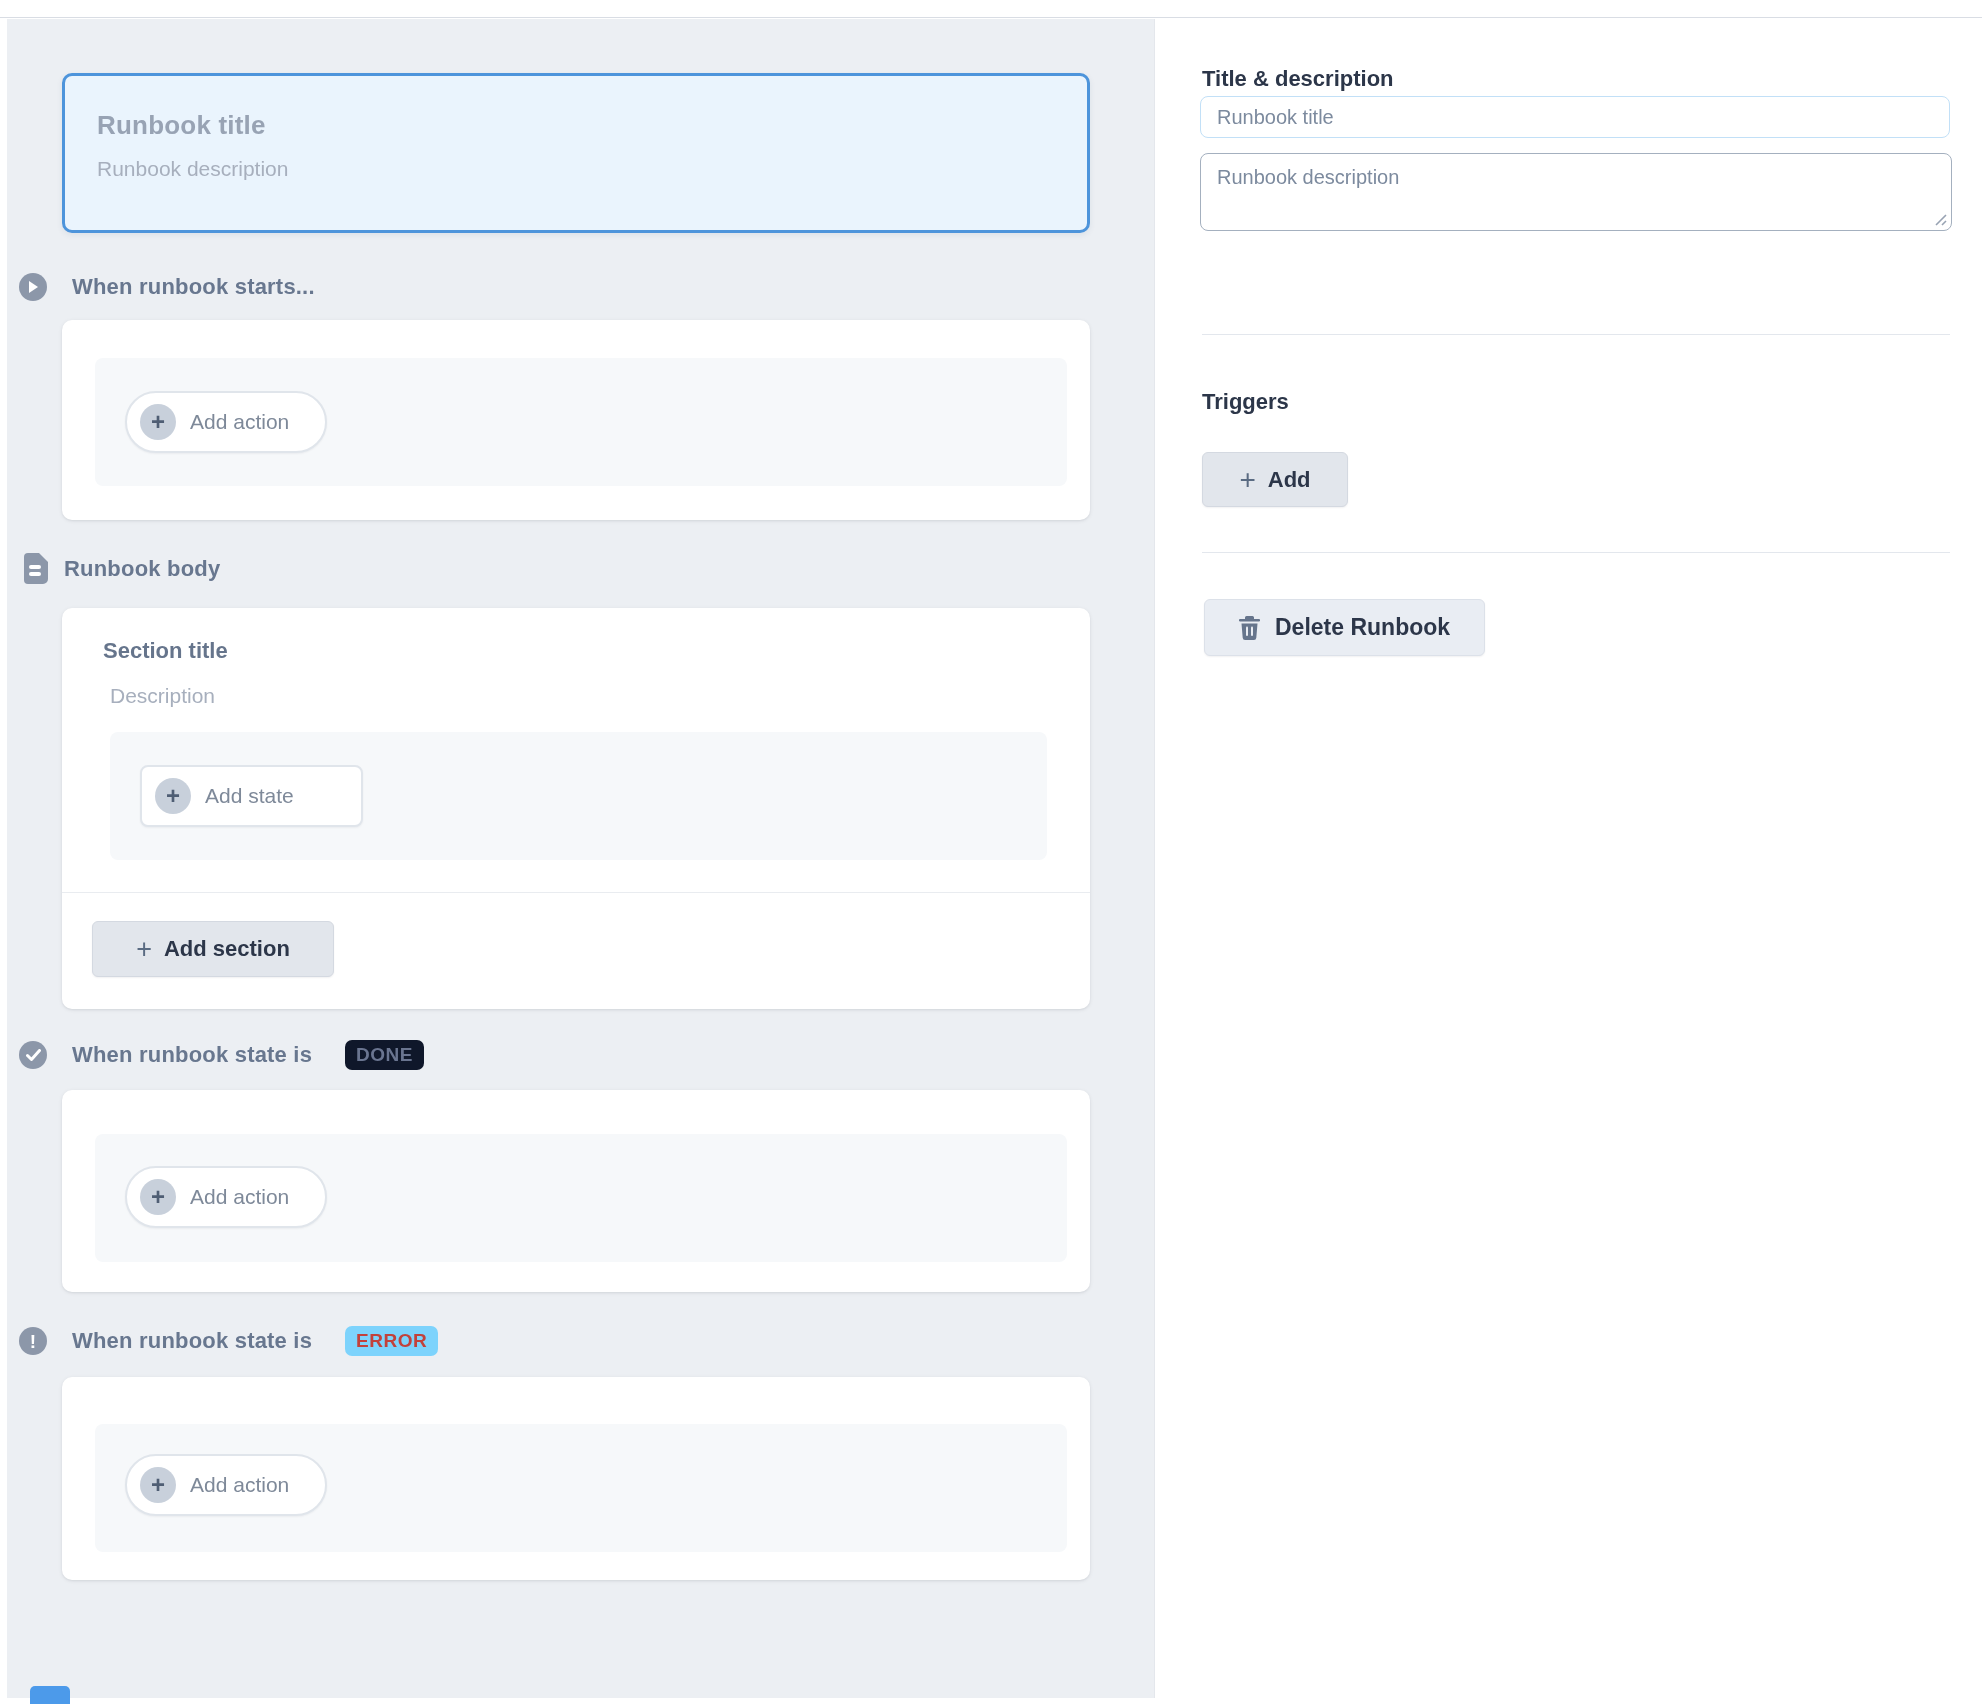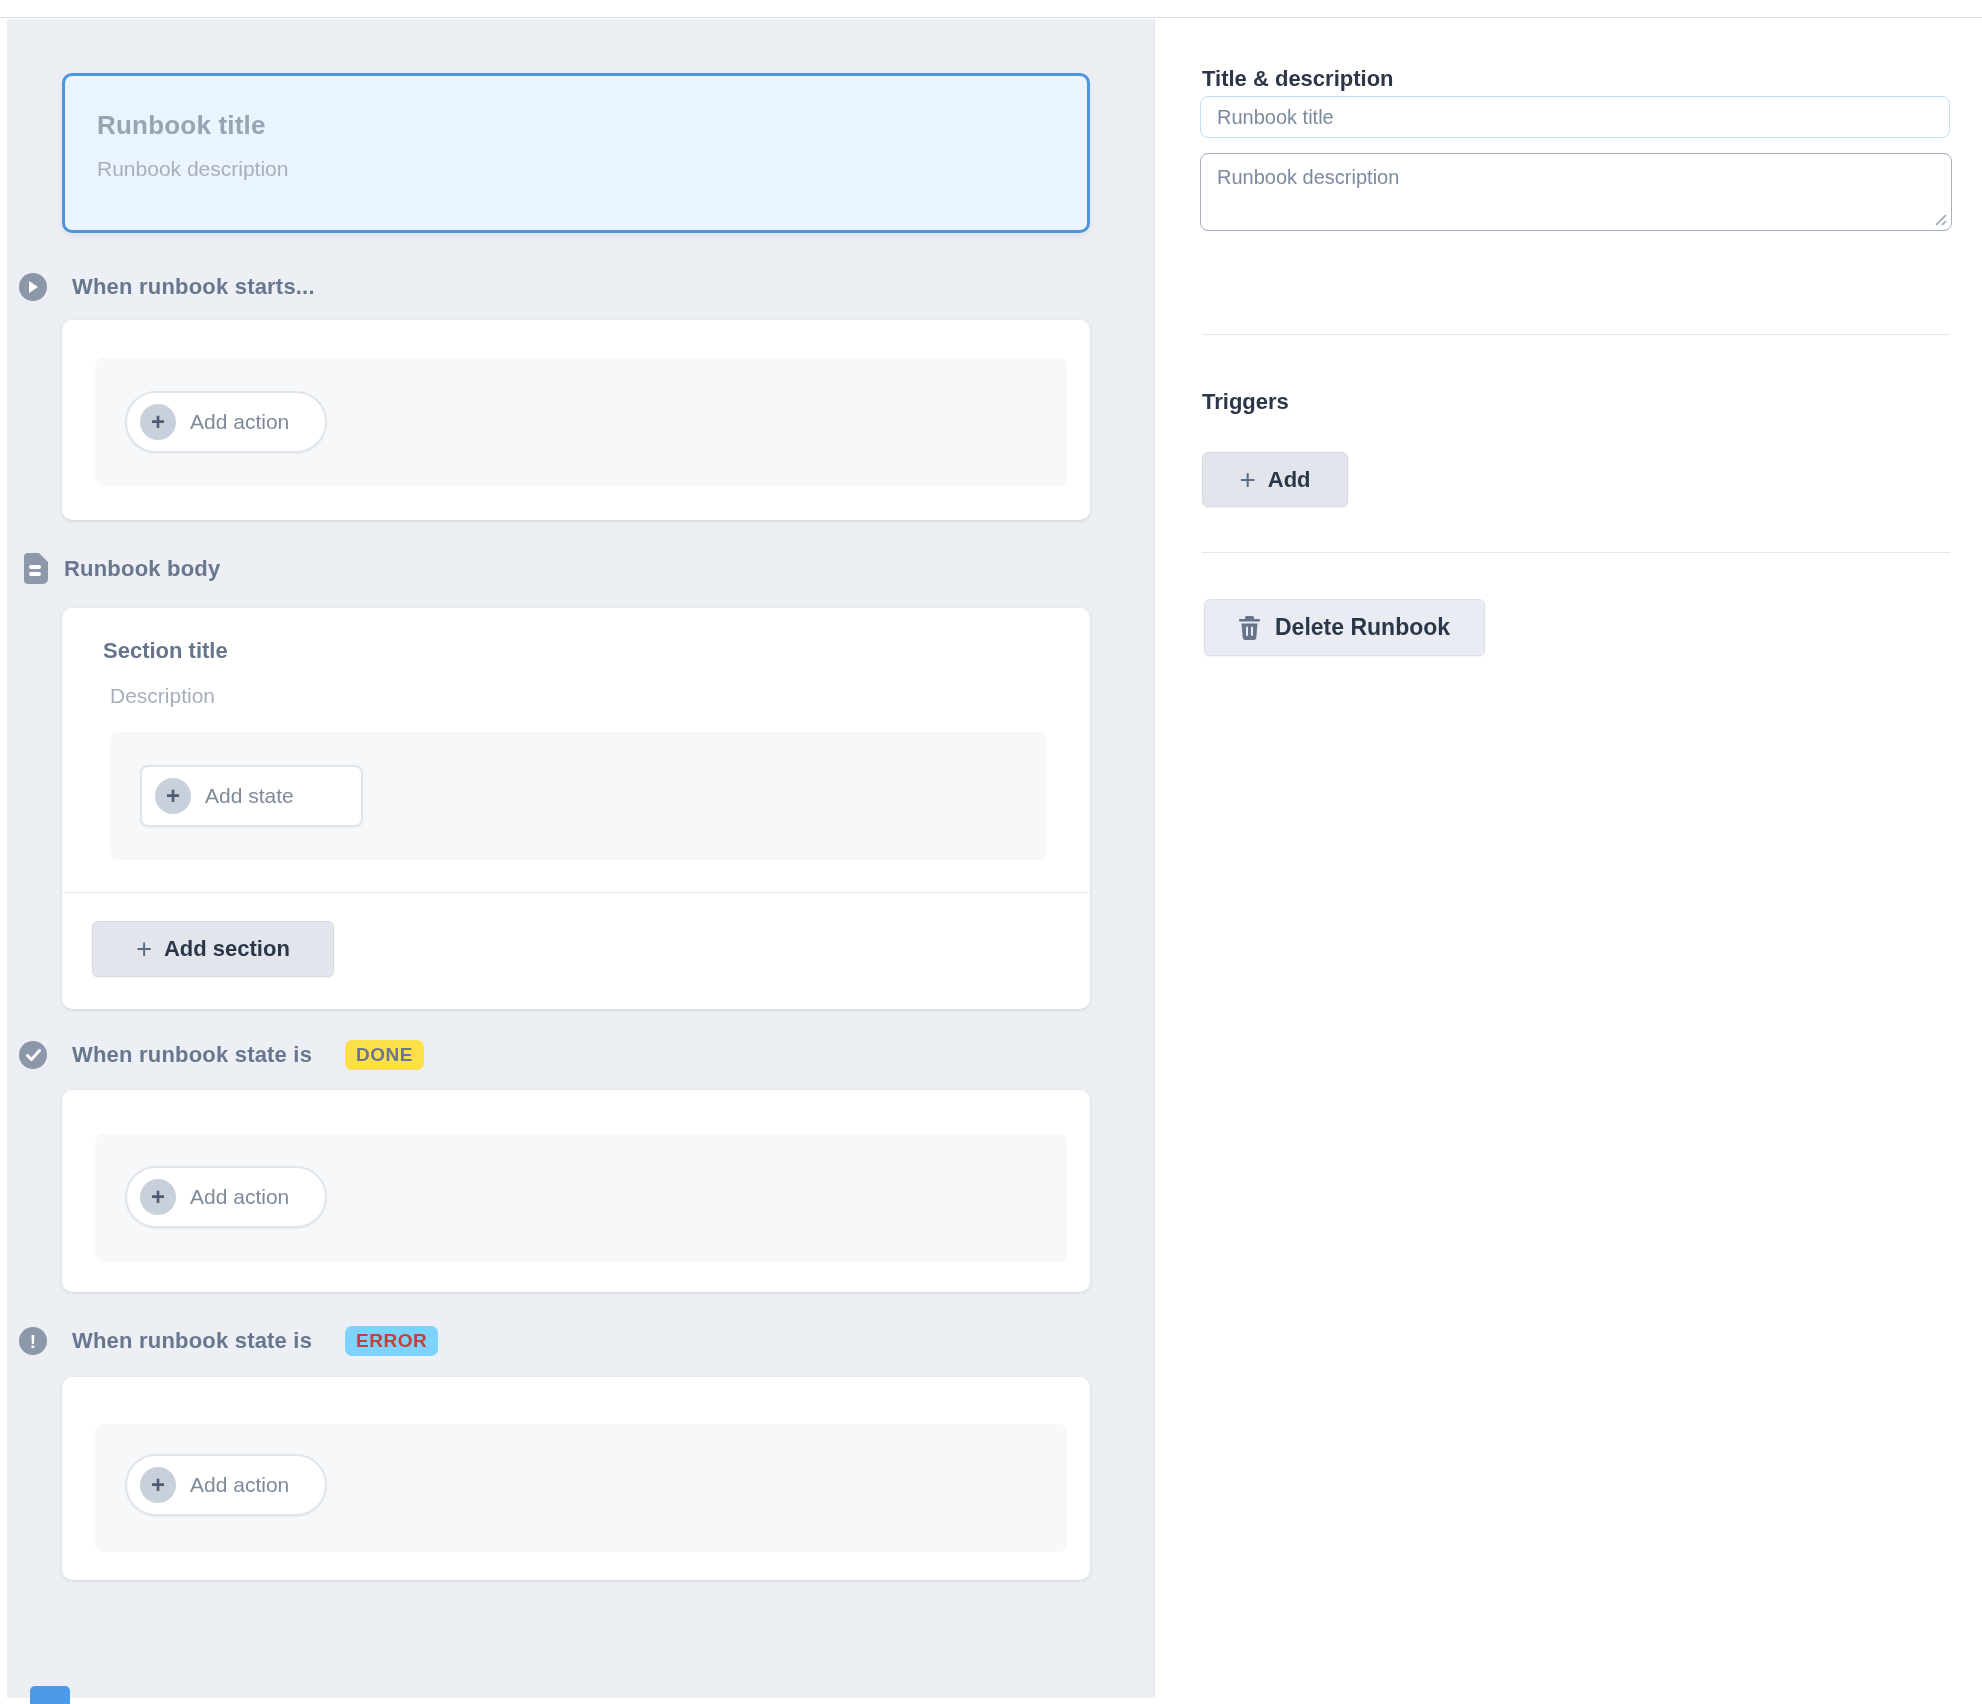--- a/index.html
+++ b/index.html
@@ -32,21 +32,21 @@
   .cicon { width:28px; height:28px; border-radius:50%; background:#8c97a9;
            display:flex; align-items:center; justify-content:center; flex:0 0 auto; }
   .cicon svg { display:block; }
   .cicon .bang { color:#ffffff; font-size:19px; font-weight:bold; line-height:1; }
 
   .doc-icon { width:24px; height:31px; flex:0 0 auto; }
 
   .badge { display:inline-flex; align-items:center; height:30px; padding:0 11px;
            border-radius:7px; font-size:19px; font-weight:bold; letter-spacing:.5px;
            margin-left:8px; }
-  .badge-done  { background:#fde047; color:#6a7590; }
+  .badge-done  { background:#0f172a; color:#6a7590; }
   .badge-error { background:#7dd3fc; color:#c2413b; }
 
   .card { position:absolute; left:55px; width:1028px; background:#ffffff;
           border-radius:10px; box-shadow:0 1px 4px rgba(16,24,40,0.08), 0 1px 2px rgba(16,24,40,0.05); }
 
   .panel { position:absolute; background:#f6f8fa; border-radius:8px; }
 
   .pill { display:inline-flex; align-items:center; gap:14px; width:202px; height:62px;
           padding-left:13px; background:#ffffff; border:2px solid #e0e5eb; border-radius:31px;
           box-shadow:0 1px 2px rgba(16,24,40,0.05); cursor:pointer; }

